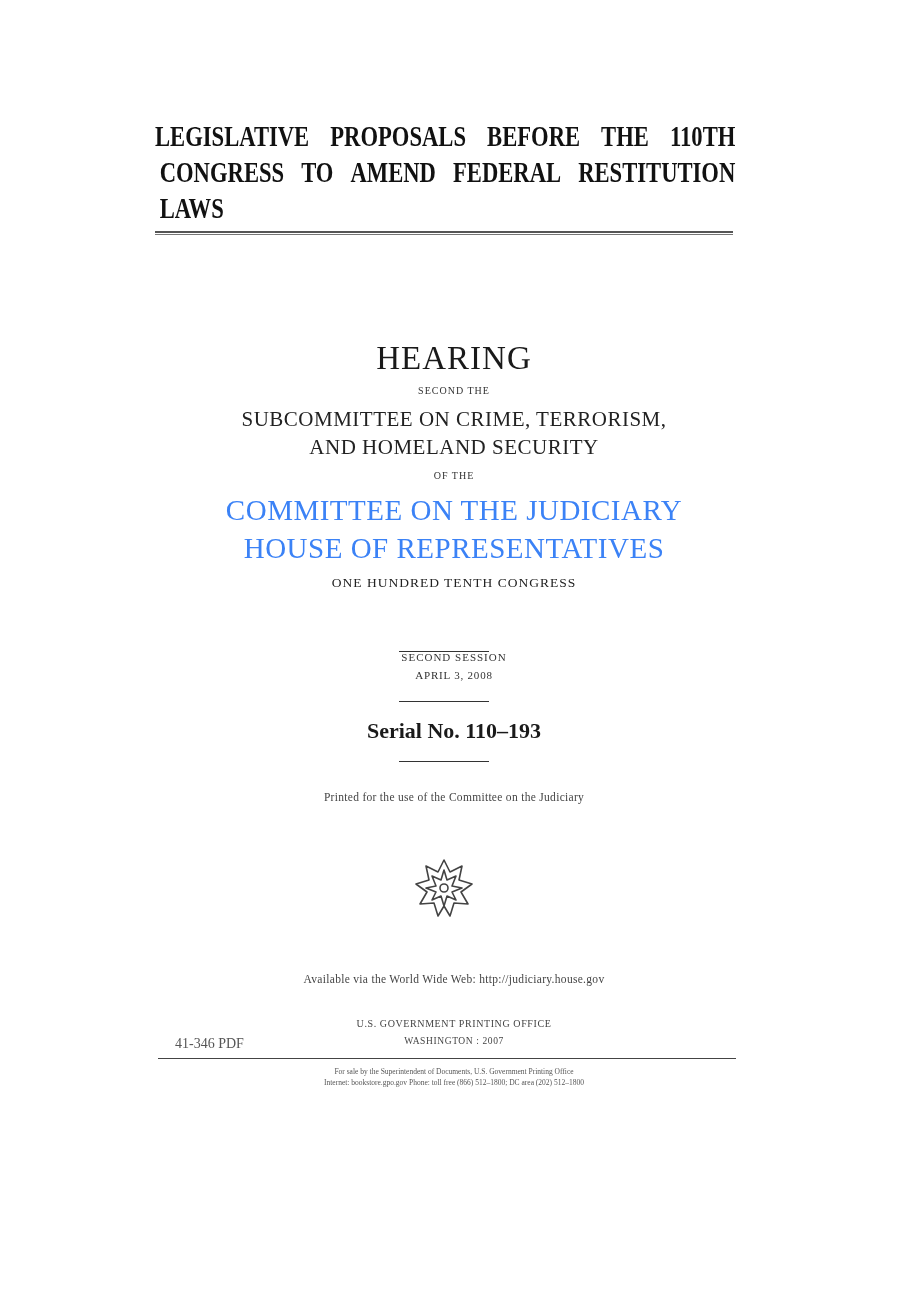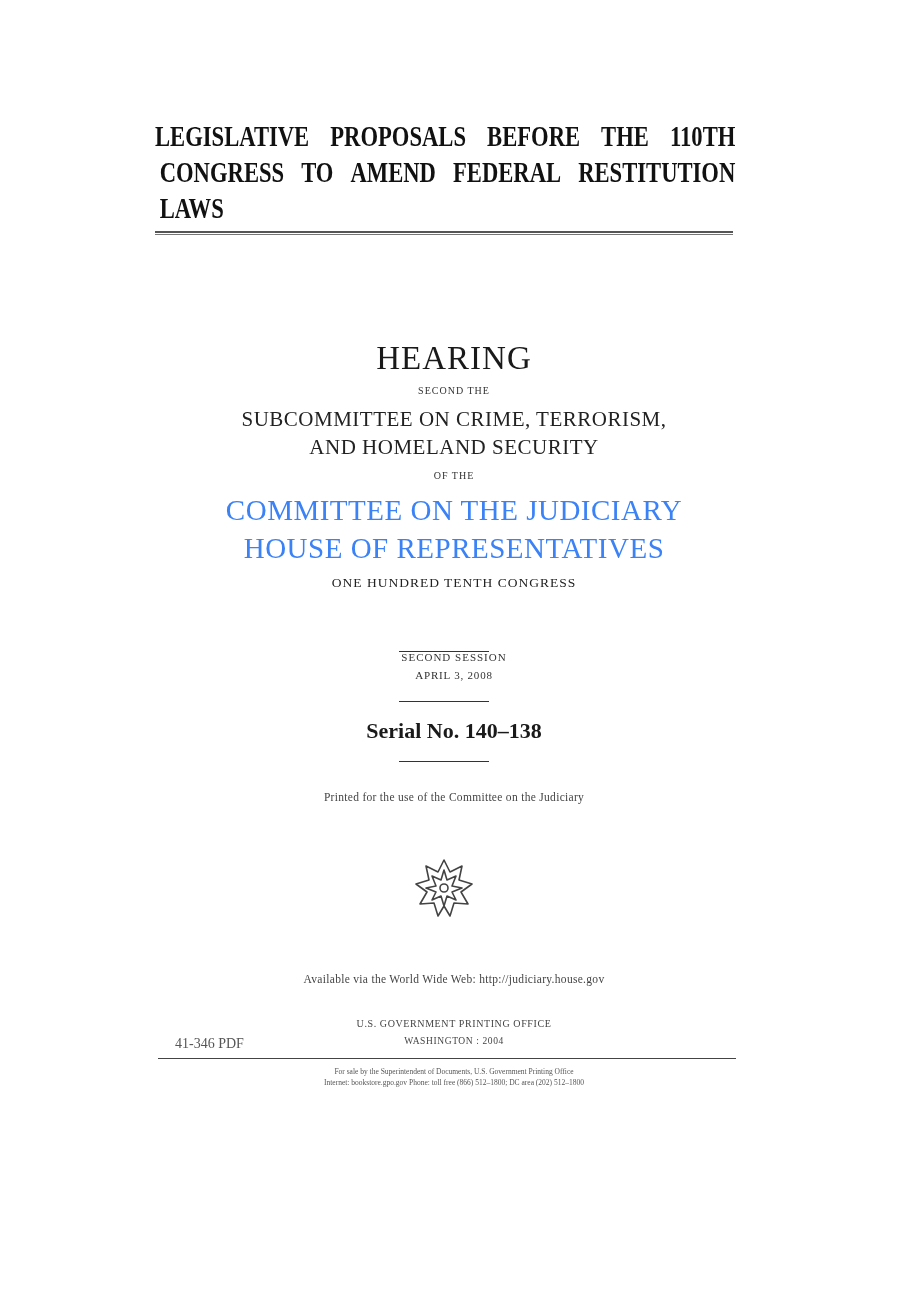--- a/index.html
+++ b/index.html
@@ -216,38 +216,38 @@
     <div>HOUSE OF REPRESENTATIVES</div>
   </div>
 
   <div class="abs center congress">ONE HUNDRED TENTH CONGRESS</div>
   <div class="abs center session">SECOND SESSION</div>
 
   <div class="short-rule" style="top:651px;"></div>
   <div class="abs center date">APRIL 3, 2008</div>
   <div class="short-rule" style="top:701px;"></div>
 
-  <div class="abs center serial">Serial No. 140–138</div>
+  <div class="abs center serial">Serial No. 110–193</div>
   <div class="short-rule" style="top:761px;"></div>
 
   <div class="abs center printed-for">Printed for the use of the Committee on the Judiciary</div>
 
   <svg class="seal" viewBox="0 0 64 64">
     <g fill="none" stroke="#444" stroke-width="1.6" stroke-linejoin="round">
       <path d="M32 4 L38 16 L50 10 L47 24 L60 28 L49 36 L56 48 L42 47 L38 60 L32 50 L26 60 L22 47 L8 48 L15 36 L4 28 L17 24 L14 10 L26 16 Z"></path>
       <path d="M32 14 L35 24 L44 20 L40 30 L50 32 L40 36 L44 44 L35 40 L32 50 L29 40 L20 44 L24 36 L14 32 L24 30 L20 20 L29 24 Z"></path>
       <circle cx="32" cy="32" r="4"></circle>
     </g>
   </svg>
 
   <div class="abs center gpo">U.S. GOVERNMENT PRINTING OFFICE</div>
 
   <div class="abs center available">Available via the World Wide Web: http://judiciary.house.gov</div>
   <div class="pdf-code">41-346 PDF</div>
-  <div class="abs center washington">WASHINGTON : 2004</div>
+  <div class="abs center washington">WASHINGTON : 2007</div>
 
   <div class="bottom-rule"></div>
 
   <div class="abs center footer">
     <div>For sale by the Superintendent of Documents, U.S. Government Printing Office</div>
     <div>Internet: bookstore.gpo.gov   Phone: toll free (866) 512–1800; DC area (202) 512–1800</div>
   </div>
 
 </div>
 

